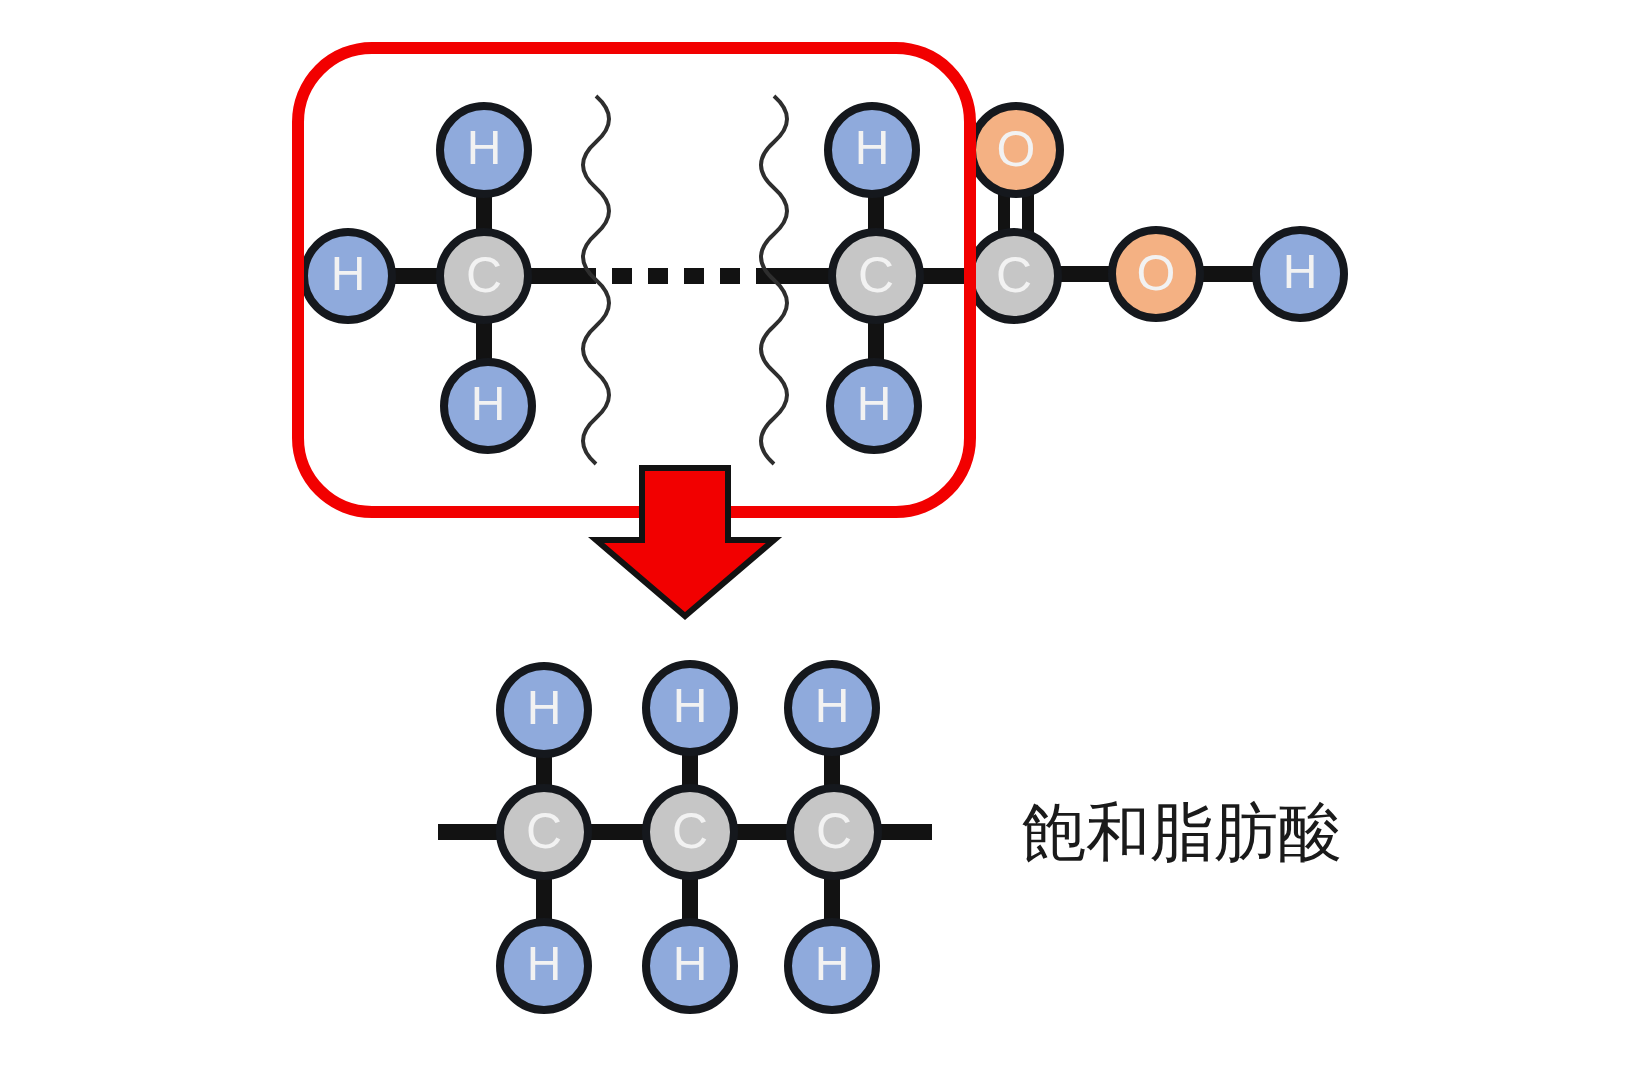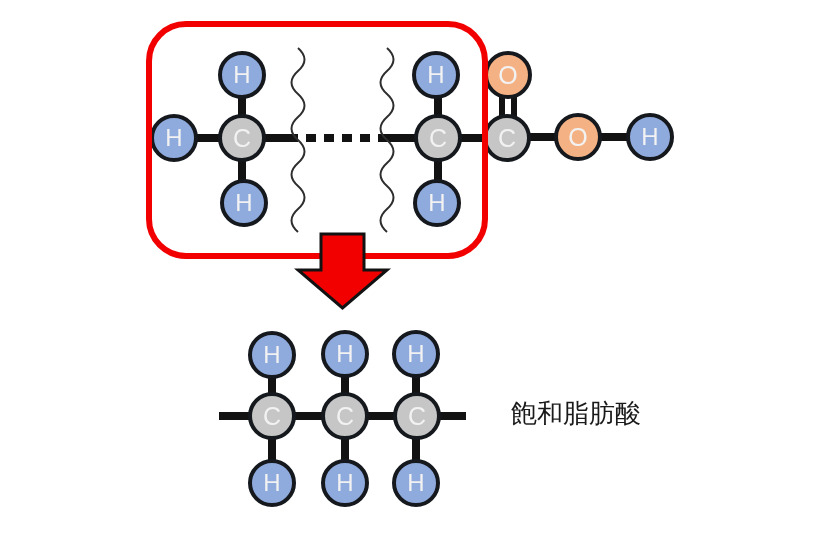--- a/index.html
+++ b/index.html
@@ -55,22 +55,22 @@
     border: 6px solid var(--highlight, #f20000);
     border-radius: 40px;
     z-index: 4;
     background: transparent;
     pointer-events: none;
   }
   .arrow { position: absolute; left: 294px; top: 230px; z-index: 5; }
   .caption {
     position: absolute;
     left: 511px; top: 400px;
-    font-family: Liberation Sans, sans-serif;
-    font-size: 26px;
+    font-family: Liberation Serif, serif;
+    font-size: 32px;
     line-height: 1;
     color: var(--caption-text, #1a1a1a);
     white-space: nowrap;
     z-index: 3;
   }
 </style>
 </head>
 <body>
 
 <div class="canvas">

